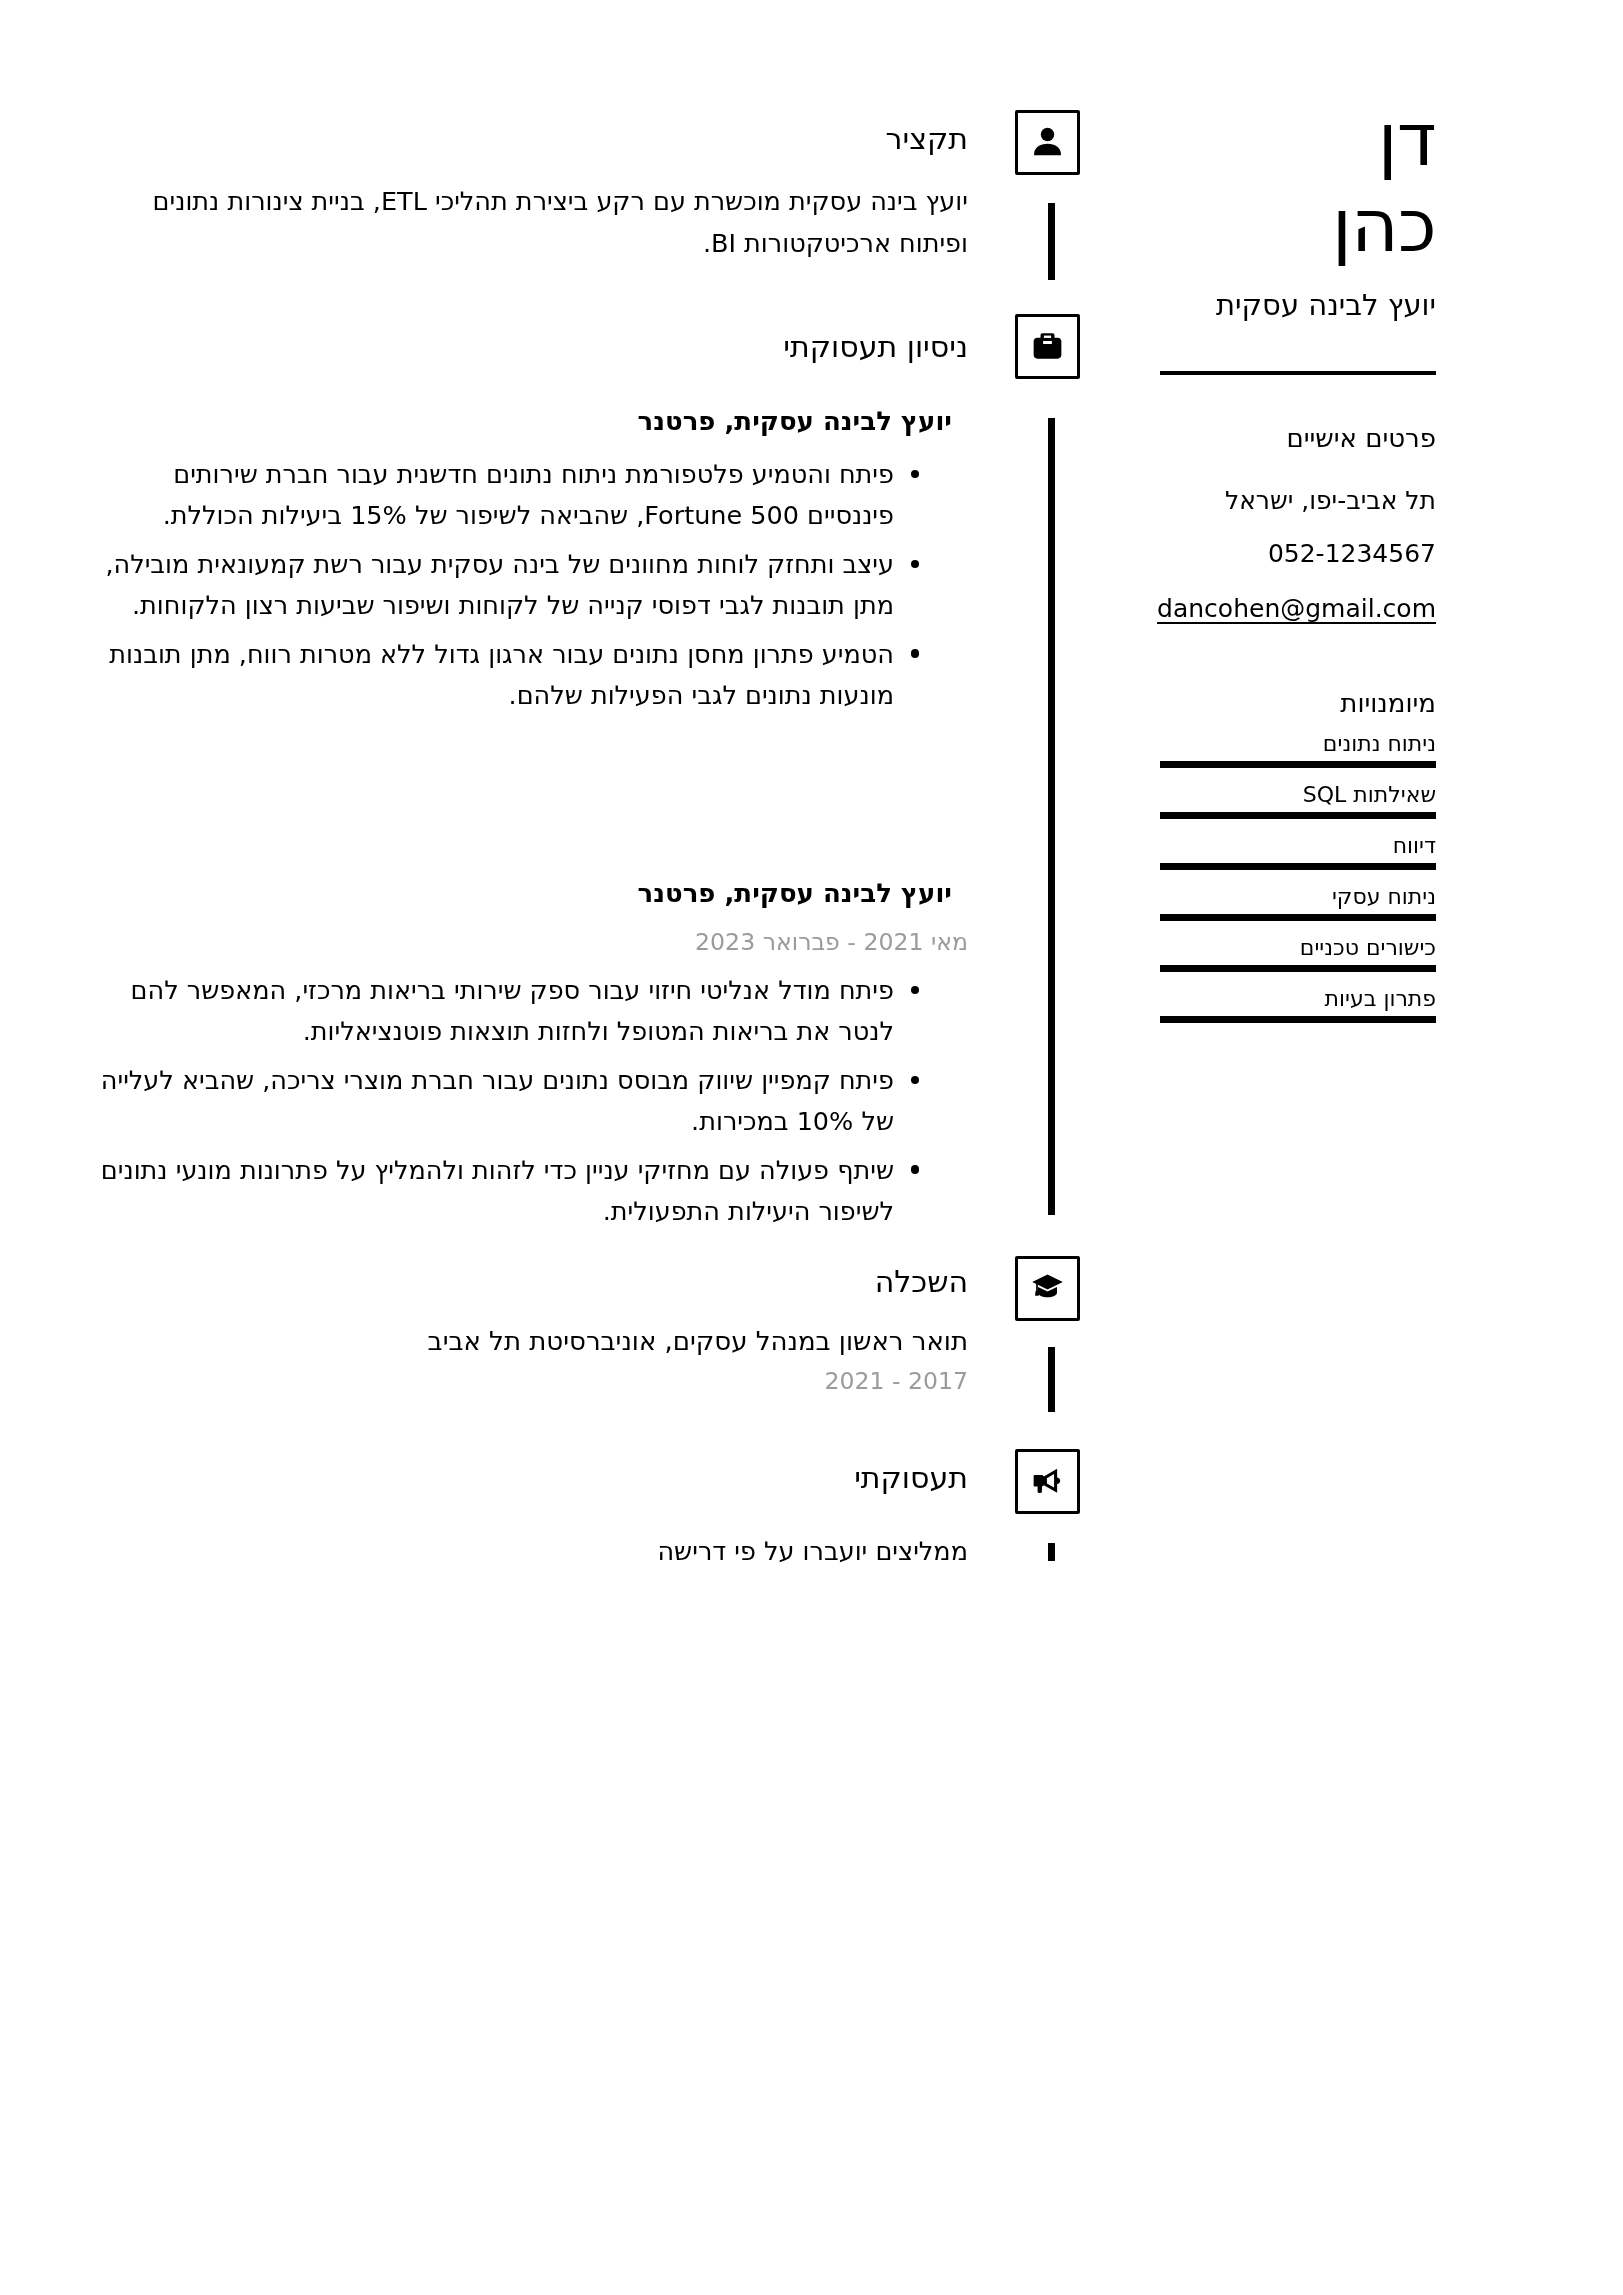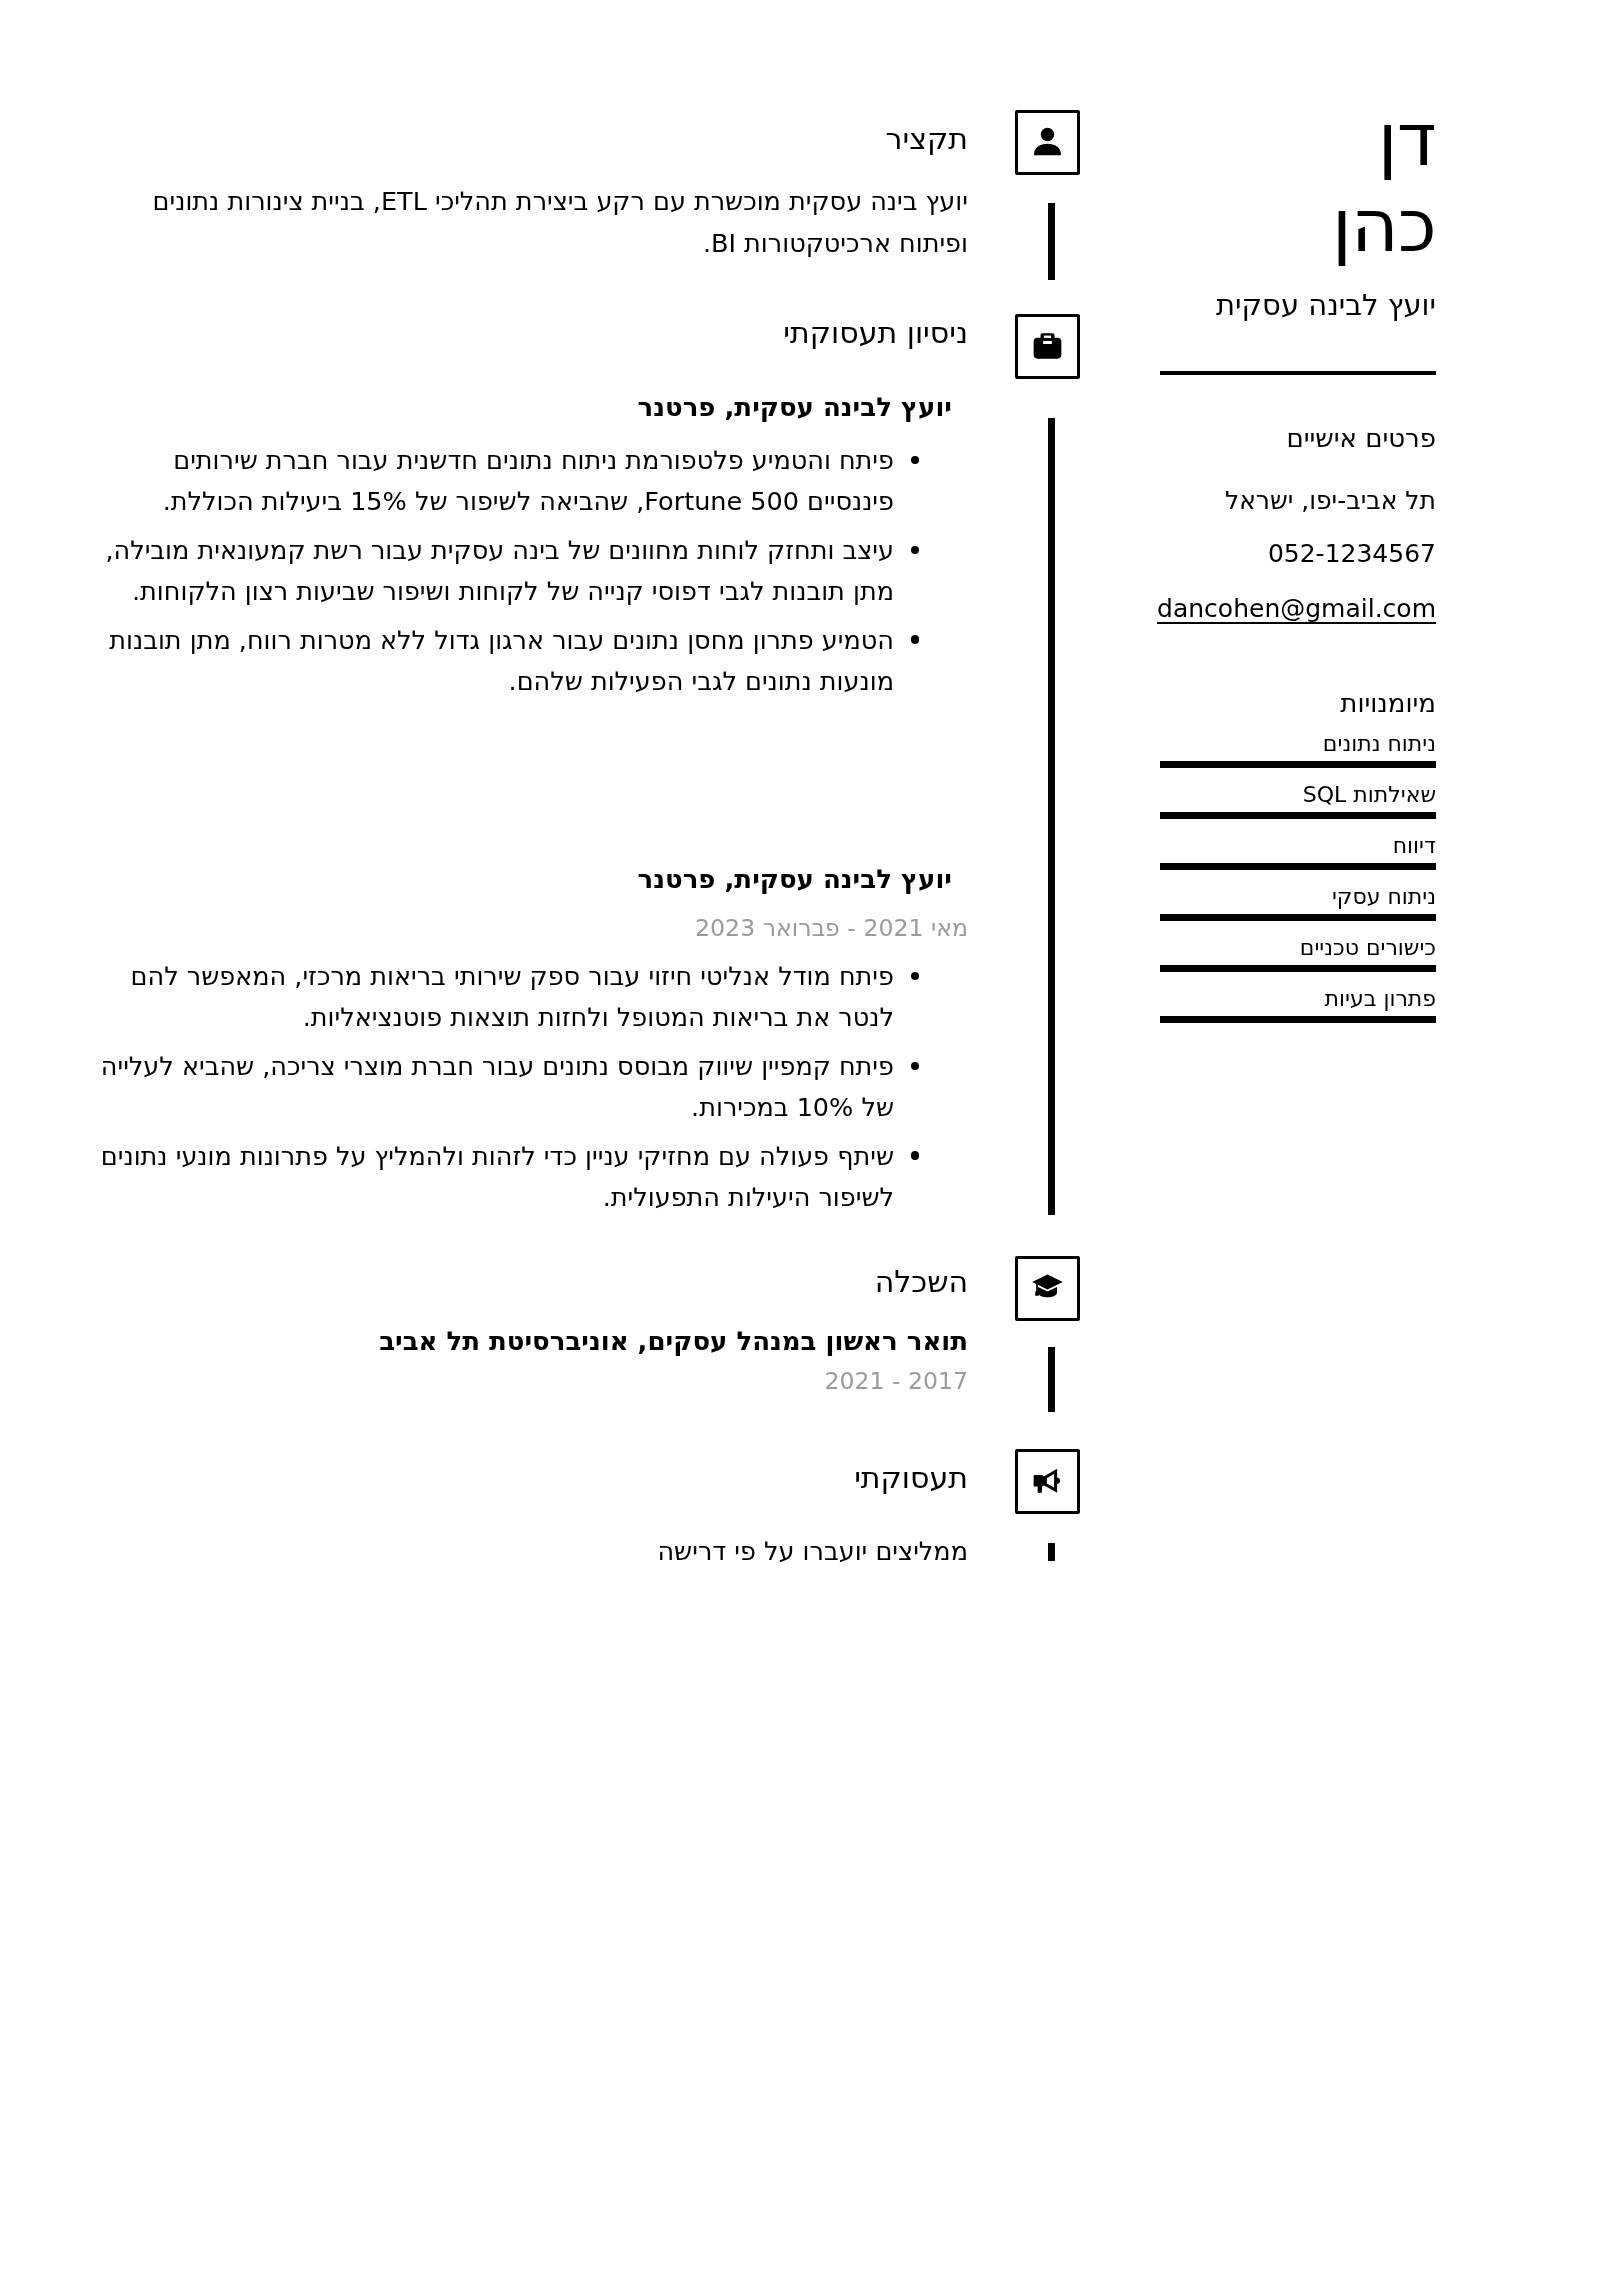--- a/index.html
+++ b/index.html
@@ -46,21 +46,21 @@
   .job-dates { font-size: 23.6px; line-height: 33px; color: #9b9b9b; margin-top: 6.5px; }
   .bullets { list-style: none; margin: 11px 0 0 0; padding: 0 48px 0 0; }
   .bullets li {
     position: relative; padding-right: 26px; font-size: 25.5px; line-height: 41px;
     margin-bottom: 7.9px;
   }
   .bullets li::before {
     content: ""; position: absolute; right: 0.7px; top: 15.7px;
     width: 8.5px; height: 8.5px; border-radius: 50%; background: #000;
   }
-  .degree { font-size: 26px; line-height: 33px; font-weight: 700; margin-top: 25px; }
+  .degree { font-size: 26px; line-height: 33px; font-weight: 400; margin-top: 25px; }
   .degree-dates { font-size: 23.6px; line-height: 33px; color: #9b9b9b; margin-top: 6.5px; }
   .ref-text { font-size: 25.5px; line-height: 33px; margin-top: 39px; }
 </style>
 </head>
 <body>
 
 <aside class="sidebar">
   <h1 class="name" style="margin:0;">
     <div>דן</div>
     <div>כהן</div>
@@ -163,21 +163,21 @@
   <div class="tl-seg" style="top:1543px; height:18.3px;"></div>
 </div>
 
 <main>
 
   <section class="main-section" style="top:121px;">
     <h2 class="sec-h">תקציר</h2>
     <p class="summary-text">יועץ בינה עסקית מוכשרת עם רקע ביצירת תהליכי ETL, בניית צינורות נתונים ופיתוח ארכיטקטורות BI.</p>
   </section>
 
-  <section class="main-section" style="top:315px; height:917px;">
+  <section class="main-section" style="top:329px; height:917px;">
     <h2 class="sec-h">ניסיון תעסוקתי</h2>
 
     <div class="job" style="top:60px;">
       <h3 class="job-title">יועץ לבינה עסקית, פרטנר</h3>
       <ul class="bullets">
         <li>פיתח והטמיע פלטפורמת ניתוח נתונים חדשנית עבור חברת שירותים פיננסיים Fortune 500, שהביאה לשיפור של 15% ביעילות הכוללת.</li>
         <li>עיצב ותחזק לוחות מחוונים של בינה עסקית עבור רשת קמעונאית מובילה, מתן תובנות לגבי דפוסי קנייה של לקוחות ושיפור שביעות רצון הלקוחות.</li>
         <li>הטמיע פתרון מחסן נתונים עבור ארגון גדול ללא מטרות רווח, מתן תובנות מונעות נתונים לגבי הפעילות שלהם.</li>
       </ul>
     </div>

